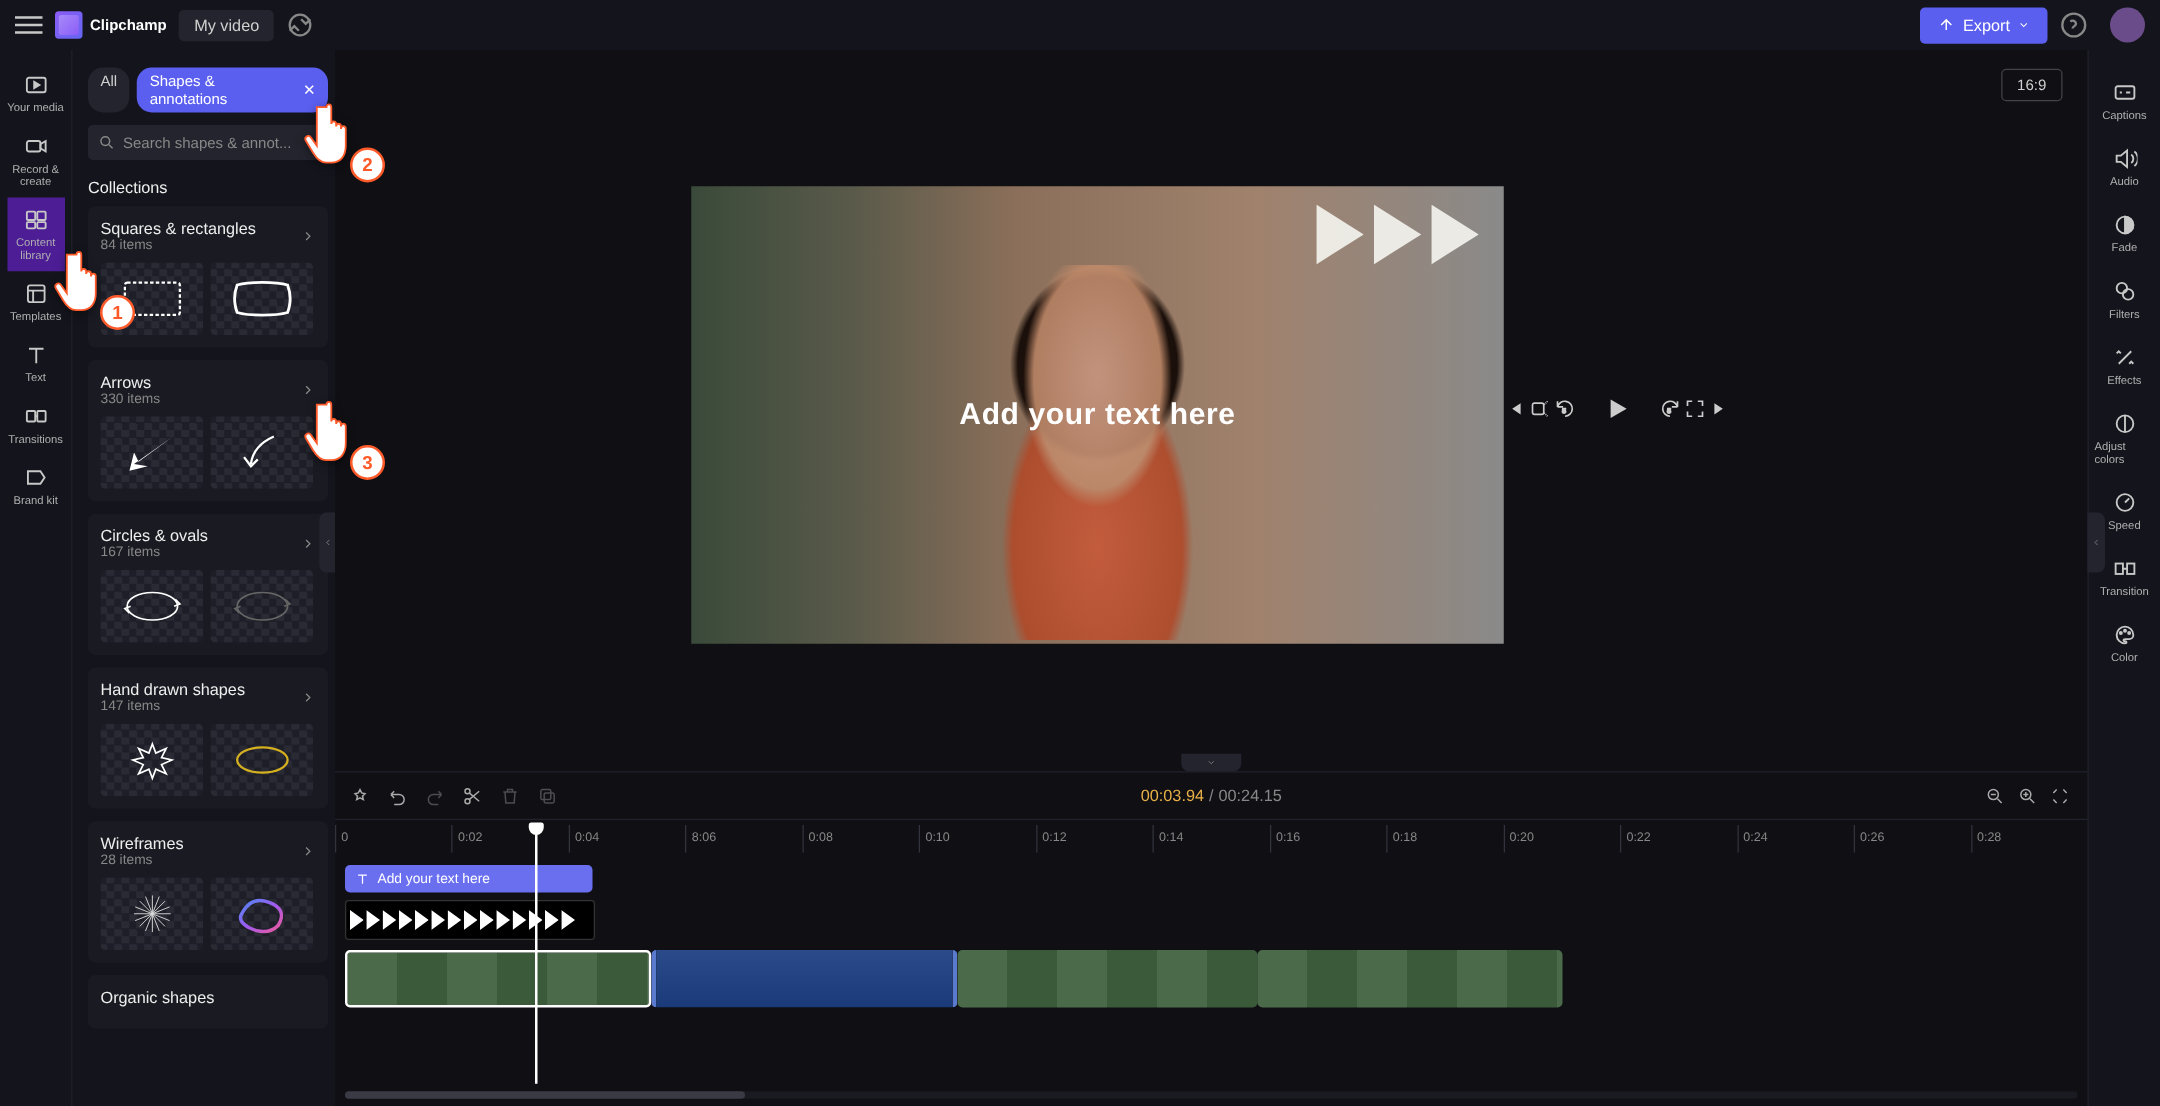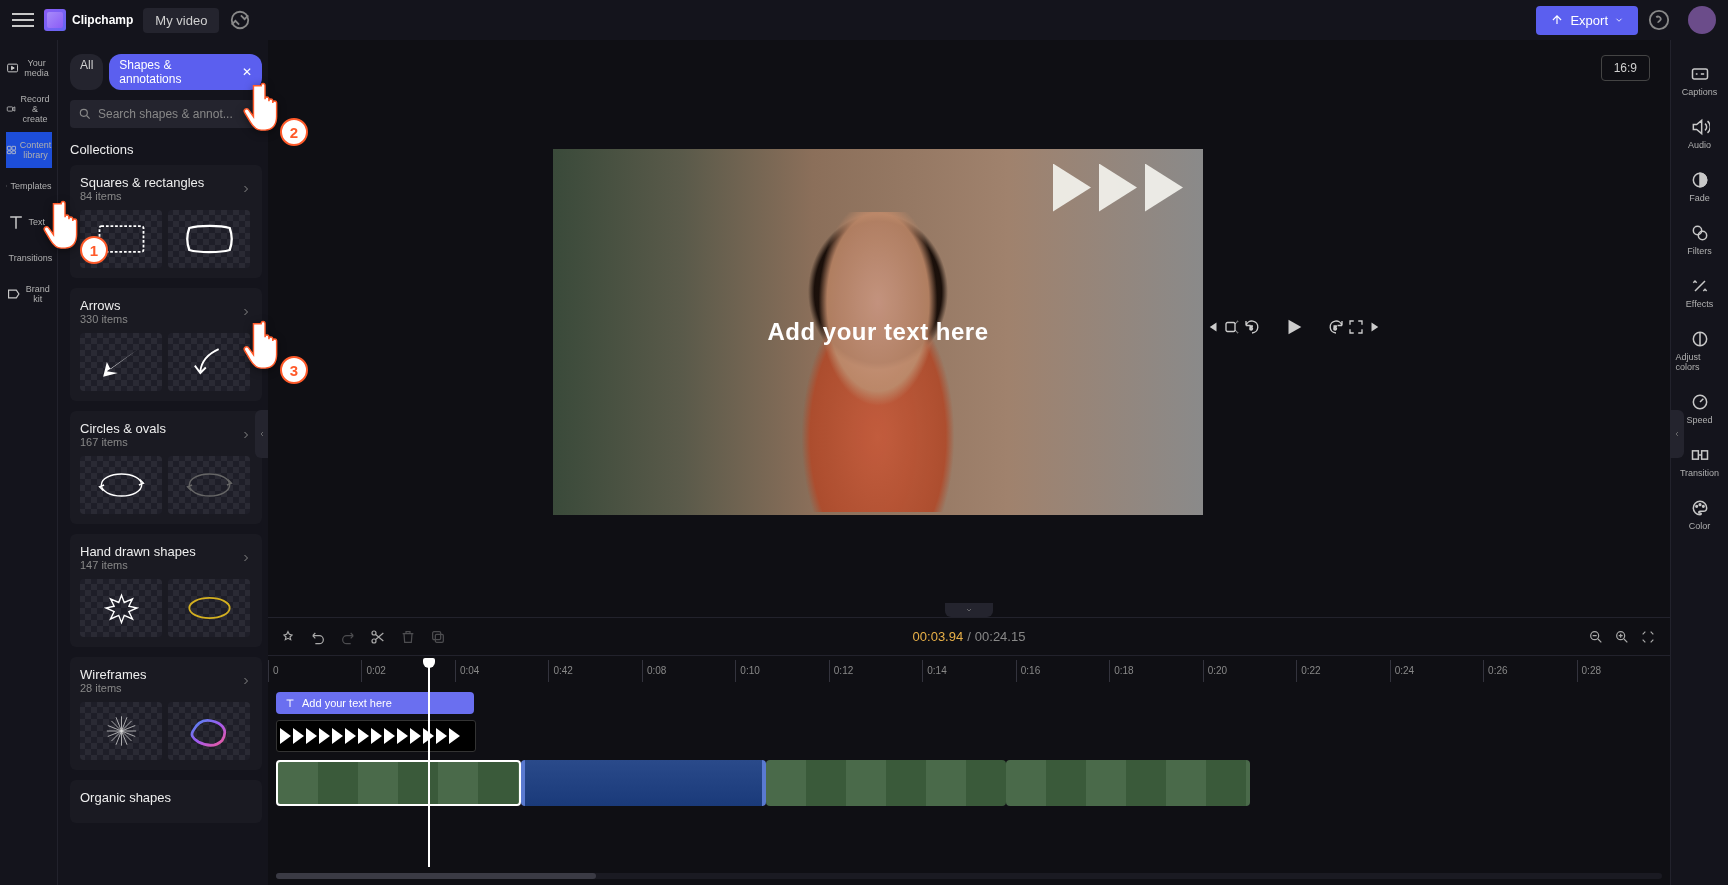--- a/index.html
+++ b/index.html
@@ -13,22 +13,22 @@
 .logo-text{font-weight:600;font-size:12px;color:#fff}
 .video-name{background:#24242e;padding:5px 12px;border-radius:4px;font-size:13px;color:#d0d0d0}
 .help-btn,.cloud-btn{width:22px;height:22px;cursor:pointer;color:#888}
 .topbar-spacer{flex:1}
 .export-btn{background:#5b5fef;color:#fff;display:flex;align-items:center;gap:6px;padding:7px 14px;border-radius:4px;font-size:13px;font-weight:500;cursor:pointer}
 .avatar{width:28px;height:28px;border-radius:50%;background:#6b4c8a;margin-left:8px}
 .body{display:flex;height:845px}
 
 
 .left-rail{width:58px;background:#14141c;border-right:1px solid #22222c;display:flex;flex-direction:column;align-items:center;padding-top:10px}
-.rail-item{width:46px;display:flex;flex-direction:row;align-items:center;gap:3px;padding:8px 0;cursor:pointer;text-align:center}
-.rail-item.active{background:#1d4ed8}
+.rail-item{width:46px;display:flex;flex-direction:column;align-items:center;gap:3px;padding:8px 0;cursor:pointer;text-align:center}
+.rail-item.active{background:#4c1d95}
 .rail-icon{width:20px;height:20px;color:#c8c8c8}
 .rail-label{font-size:9px;color:#b0b0b0;line-height:10px}
 
 
 .panel{width:210px;background:#14141c;display:flex;flex-direction:column;padding:14px 6px 0 12px;overflow-y:auto;position:relative}
 .panel::-webkit-scrollbar{width:6px}.panel::-webkit-scrollbar-thumb{background:#3a3a44;border-radius:3px}
 .chips{display:flex;gap:6px;margin-bottom:10px}
 .chip{padding:4px 10px;border-radius:12px;font-size:12px;cursor:pointer}
 .chip-all{background:#24242e;color:#d0d0d0}
 .chip-active{background:#5b5fef;color:#fff;display:flex;align-items:center;gap:22px}
@@ -455,21 +455,21 @@
             <path d="M8 4L4 8M16 4l4 4M8 20l-4-4M16 20l4-4"></path>
           </svg>
       </div>
     </div>
 
     <div class="timeline">
       <div class="ruler">
         <div class="ruler-mark">0</div>
         <div class="ruler-mark">0:02</div>
         <div class="ruler-mark">0:04</div>
-        <div class="ruler-mark">0:42</div>
+        <div class="ruler-mark">8:06</div>
         <div class="ruler-mark">0:08</div>
         <div class="ruler-mark">0:10</div>
         <div class="ruler-mark">0:12</div>
         <div class="ruler-mark">0:14</div>
         <div class="ruler-mark">0:16</div>
         <div class="ruler-mark">0:18</div>
         <div class="ruler-mark">0:20</div>
         <div class="ruler-mark">0:22</div>
         <div class="ruler-mark">0:24</div>
         <div class="ruler-mark">0:26</div>

